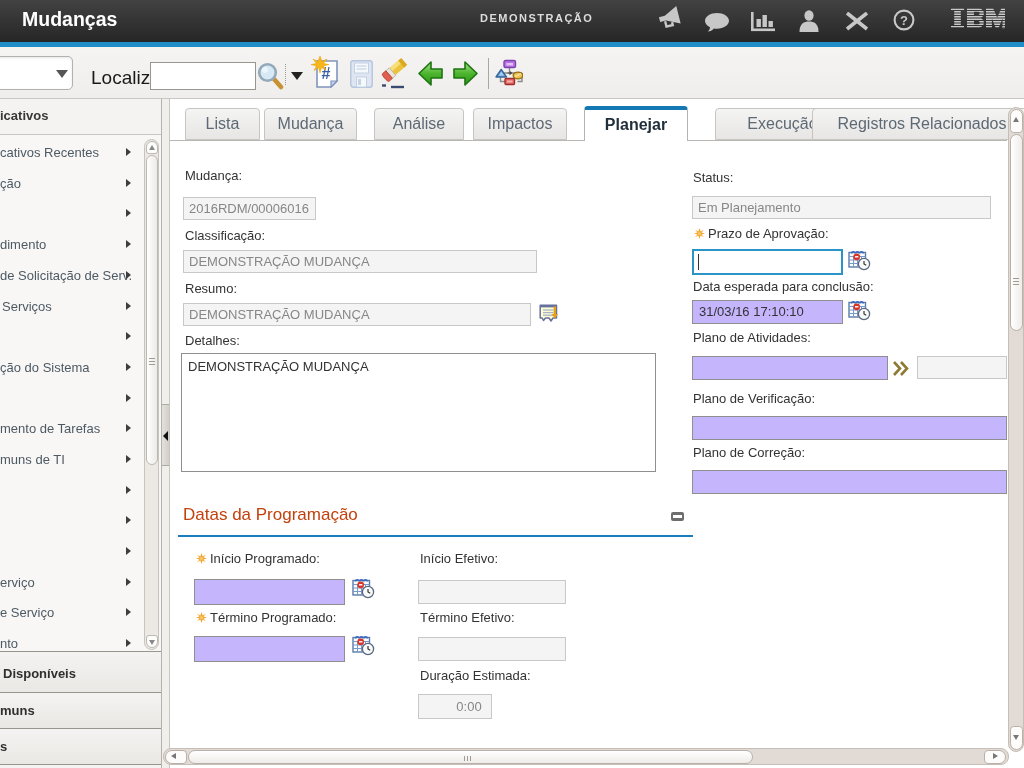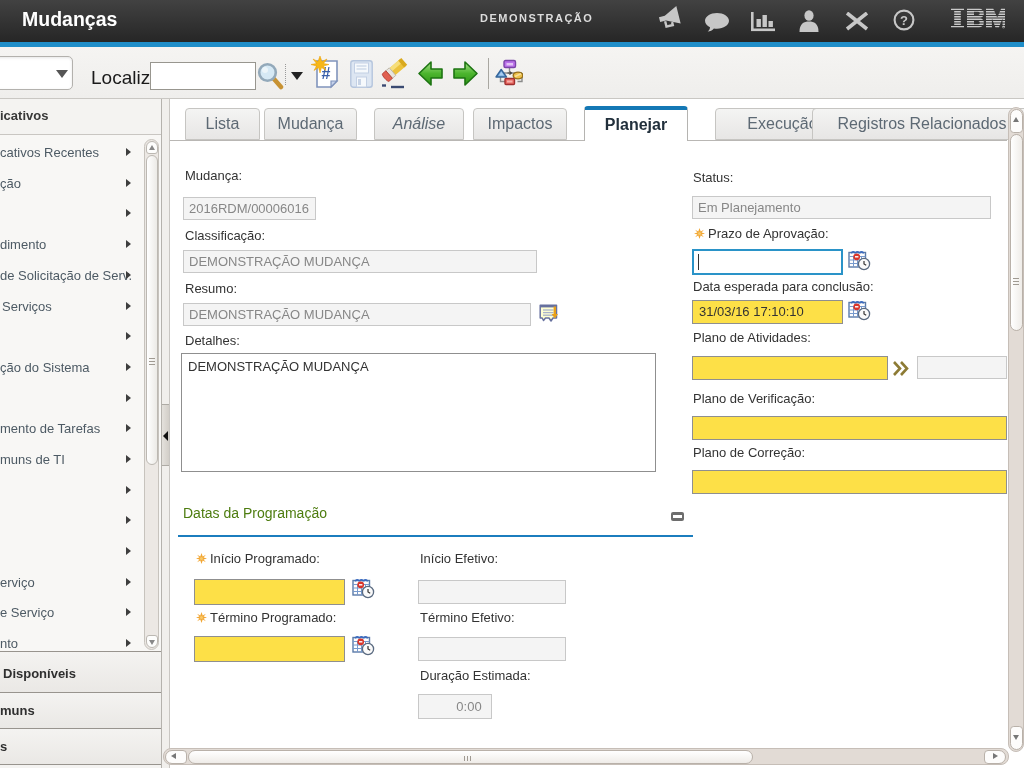--- a/index.html
+++ b/index.html
@@ -1,21 +1,21 @@
 <!DOCTYPE html>
 <html><head>
 <meta charset="utf-8">
 <style>
 * { margin:0; padding:0; box-sizing:border-box; }
 html,body { width:1024px; height:768px; overflow:hidden; }
 body { font-family:"Liberation Sans",sans-serif; position:relative; background:#fff; }
 .abs { position:absolute; }
 .lab { position:absolute; font-size:13px; color:#333; white-space:nowrap; }
 .ro { position:absolute; background:#f4f4f4; border:1px solid #c8c8c8; color:#878787; font-size:13px; line-height:21px; padding-left:5px; white-space:nowrap; overflow:hidden; }
-.inp { position:absolute; background:#fde047; border:1px solid #8f8f8f; color:#333; font-size:13px; line-height:22px; padding-left:6px; white-space:nowrap; }
+.inp { position:absolute; background:#c4b5fd; border:1px solid #8f8f8f; color:#333; font-size:13px; line-height:22px; padding-left:6px; white-space:nowrap; }
 .tab { position:absolute; top:108px; height:32px; background:linear-gradient(#f4f4f3,#e7e6e5); border:1px solid #c6c5c2; border-radius:4px 4px 0 0; text-align:center; font-size:16px; color:#5d6974; line-height:30px; }
 .mi { position:absolute; left:0; font-size:13px; color:#4d5a64; white-space:nowrap; }
 .arr { position:absolute; width:0; height:0; border-left:5.5px solid #3e3e3e; border-top:4px solid transparent; border-bottom:4px solid transparent; }
 </style>
 </head>
 <body>
 
 <div class="abs" id="topbar" style="left:0;top:0;width:1024px;height:42px;background:linear-gradient(#424242,#262626);"></div>
 <div class="abs" style="left:22px;top:8px;font-size:19.5px;font-weight:bold;color:#fff;">Mudanças</div>
 <div class="abs" style="left:480px;top:12px;font-size:11px;font-weight:bold;letter-spacing:1.5px;color:#dcdcdc;">DEMONSTRAÇÃO</div>
@@ -192,21 +192,21 @@
 <div class="abs" style="left:0;top:739px;font-size:13px;font-weight:bold;color:#2f2f2f;">s</div>
 <div class="abs" style="left:0;top:764px;width:161px;height:1px;background:#98948e;"></div>
 
 <div class="abs" style="left:161px;top:99px;width:9px;height:669px;background:#f1efec;border-left:1px solid #b5b2ad;border-right:1px solid #c9c6c2;"></div>
 <div class="abs" style="left:162px;top:404px;width:7px;height:62px;background:linear-gradient(90deg,#e4e1dc,#d2cec8);border-top:1px solid #aeaba5;border-bottom:1px solid #aeaba5;"></div>
 <div class="abs" style="left:163px;top:431px;width:0;height:0;border-right:5px solid #111;border-top:5px solid transparent;border-bottom:5px solid transparent;"></div>
 
 <div class="abs" style="left:170px;top:140px;width:837px;height:1px;background:#b9b7b4;"></div>
 <div class="tab" style="left:185px;width:75px;">Lista</div>
 <div class="tab" style="left:264px;width:93px;">Mudança</div>
-<div class="tab" style="left:374px;width:90px;font-style:italic;">Análise</div>
+<div class="tab" style="left:374px;width:90px;">Análise</div>
 <div class="tab" style="left:473px;width:94px;">Impactos</div>
 <div class="abs" style="left:584px;top:106px;width:104px;height:35px;background:#fff;border:1px solid #b5b4b1;border-bottom:none;border-top:4px solid #1478b5;border-radius:4px 4px 0 0;text-align:center;font-size:16px;font-weight:bold;color:#22303c;line-height:29px;z-index:2;">Planejar</div>
 <div class="tab" style="left:715px;width:135px;">Execução</div>
 <div class="tab" style="left:812px;width:220px;">Registros Relacionados</div>
 <div class="lab" style="left:185px;top:168px;">Mudança:</div>
 <div class="ro" style="left:183px;top:197px;width:133px;height:23px;">2016RDM/00006016</div>
 <div class="lab" style="left:185px;top:228px;">Classificação:</div>
 <div class="ro" style="left:183px;top:250px;width:354px;height:23px;">DEMONSTRAÇÃO MUDANÇA</div>
 <div class="lab" style="left:185px;top:281px;">Resumo:</div>
 <div class="ro" style="left:183px;top:303px;width:348px;height:23px;">DEMONSTRAÇÃO MUDANÇA</div>
@@ -264,21 +264,21 @@
 <div class="lab" style="left:693px;top:330px;">Plano de Atividades:</div>
 <div class="inp" style="left:692px;top:356px;width:196px;height:24px;"></div>
 <svg class="abs" style="left:893px;top:361px;" width="16" height="15" viewBox="0 0 16 15">
  <path d="M1 1 L7 7.5 L1 14 M8 1 L14 7.5 L8 14" fill="none" stroke="#8d7b35" stroke-width="2.6"></path>
 </svg>
 <div class="ro" style="left:917px;top:356px;width:90px;height:23px;"></div>
 <div class="lab" style="left:693px;top:391px;">Plano de Verificação:</div>
 <div class="inp" style="left:692px;top:416px;width:315px;height:24px;"></div>
 <div class="lab" style="left:693px;top:445px;">Plano de Correção:</div>
 <div class="inp" style="left:692px;top:470px;width:315px;height:24px;"></div>
-<div class="abs" style="left:183px;top:505px;font-size:14px;color:#4d7c0f;">Datas da Programação</div>
+<div class="abs" style="left:183px;top:505px;font-size:17px;color:#c2410c;">Datas da Programação</div>
 <div class="abs" style="left:671px;top:512px;width:13px;height:9px;background:#6d6d6d;border-radius:2px;"></div>
 <div class="abs" style="left:673px;top:515px;width:9px;height:3px;background:#fff;"></div>
 <div class="abs" style="left:178px;top:535px;width:515px;height:2px;background:#1b7dbe;"></div>
 <svg class="abs" style="left:196px;top:553px;" width="11" height="11" viewBox="0 0 10 10">
  <path d="M5 0 L6.1 3.1 L9 1.5 L6.9 4 L10 5 L6.9 6 L9 8.5 L6.1 6.9 L5 10 L3.9 6.9 L1 8.5 L3.1 6 L0 5 L3.1 4 L1 1.5 L3.9 3.1 Z" fill="#f2a735"></path>
  <circle cx="5" cy="5" r="1.4" fill="#f8c96a"></circle>
 </svg>
 <div class="lab" style="left:210px;top:551px;">Início Programado:</div>
 <div class="inp" style="left:194px;top:579px;width:151px;height:26px;"></div>
 <svg class="abs" style="left:352px;top:577px;" width="23" height="22" viewBox="0 0 23 22">

